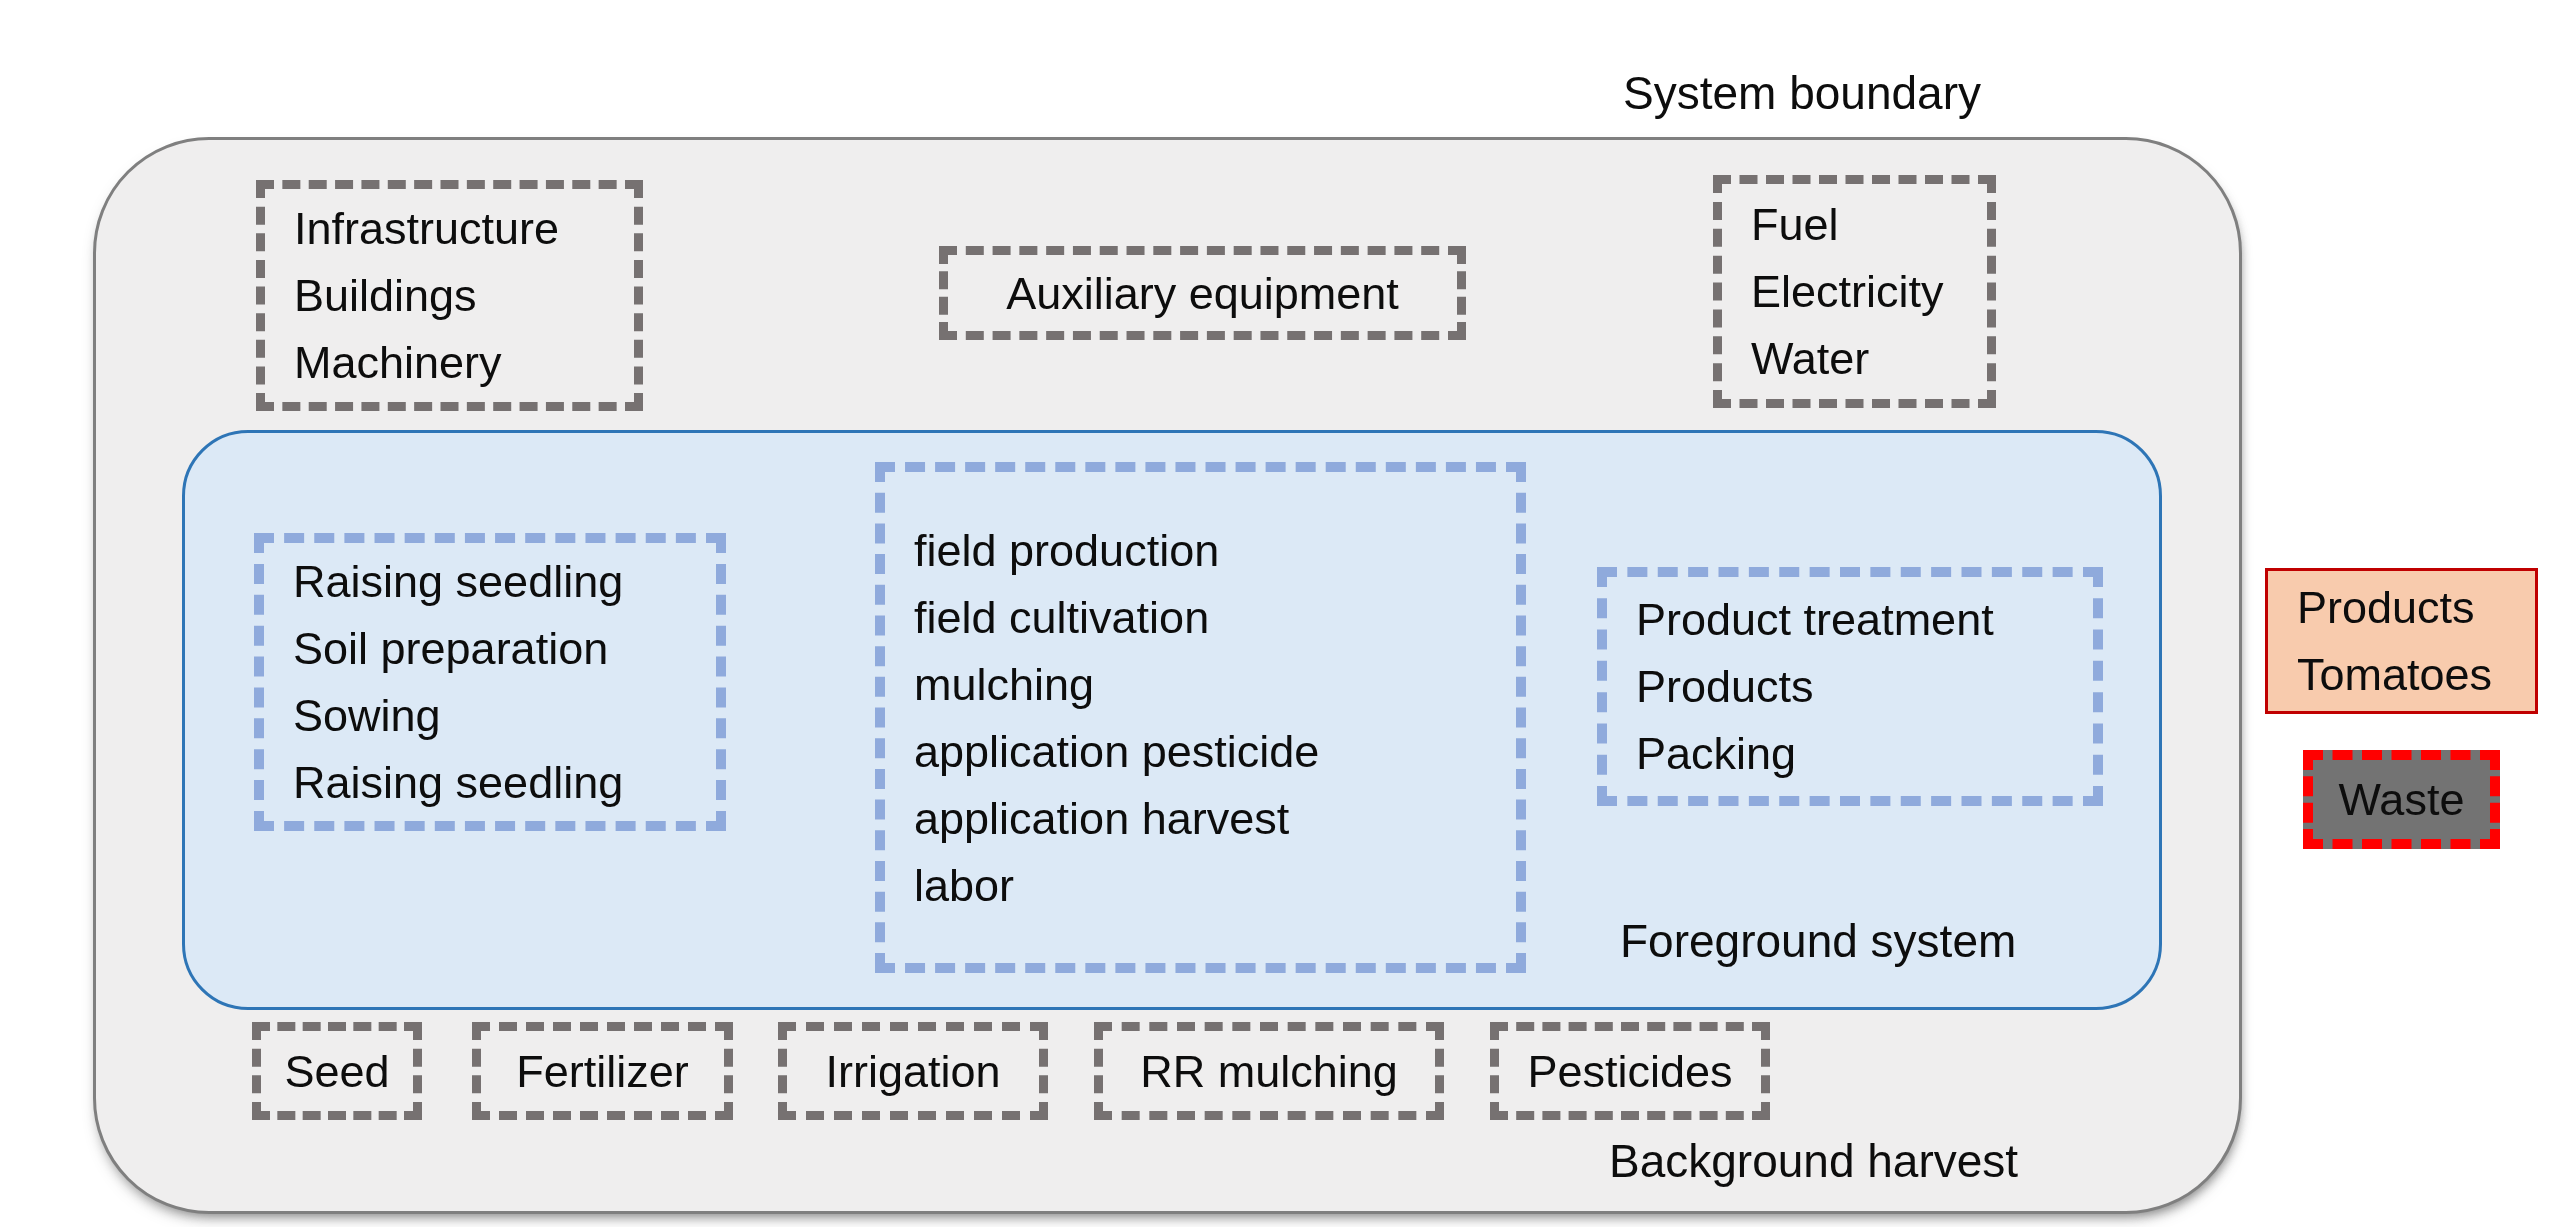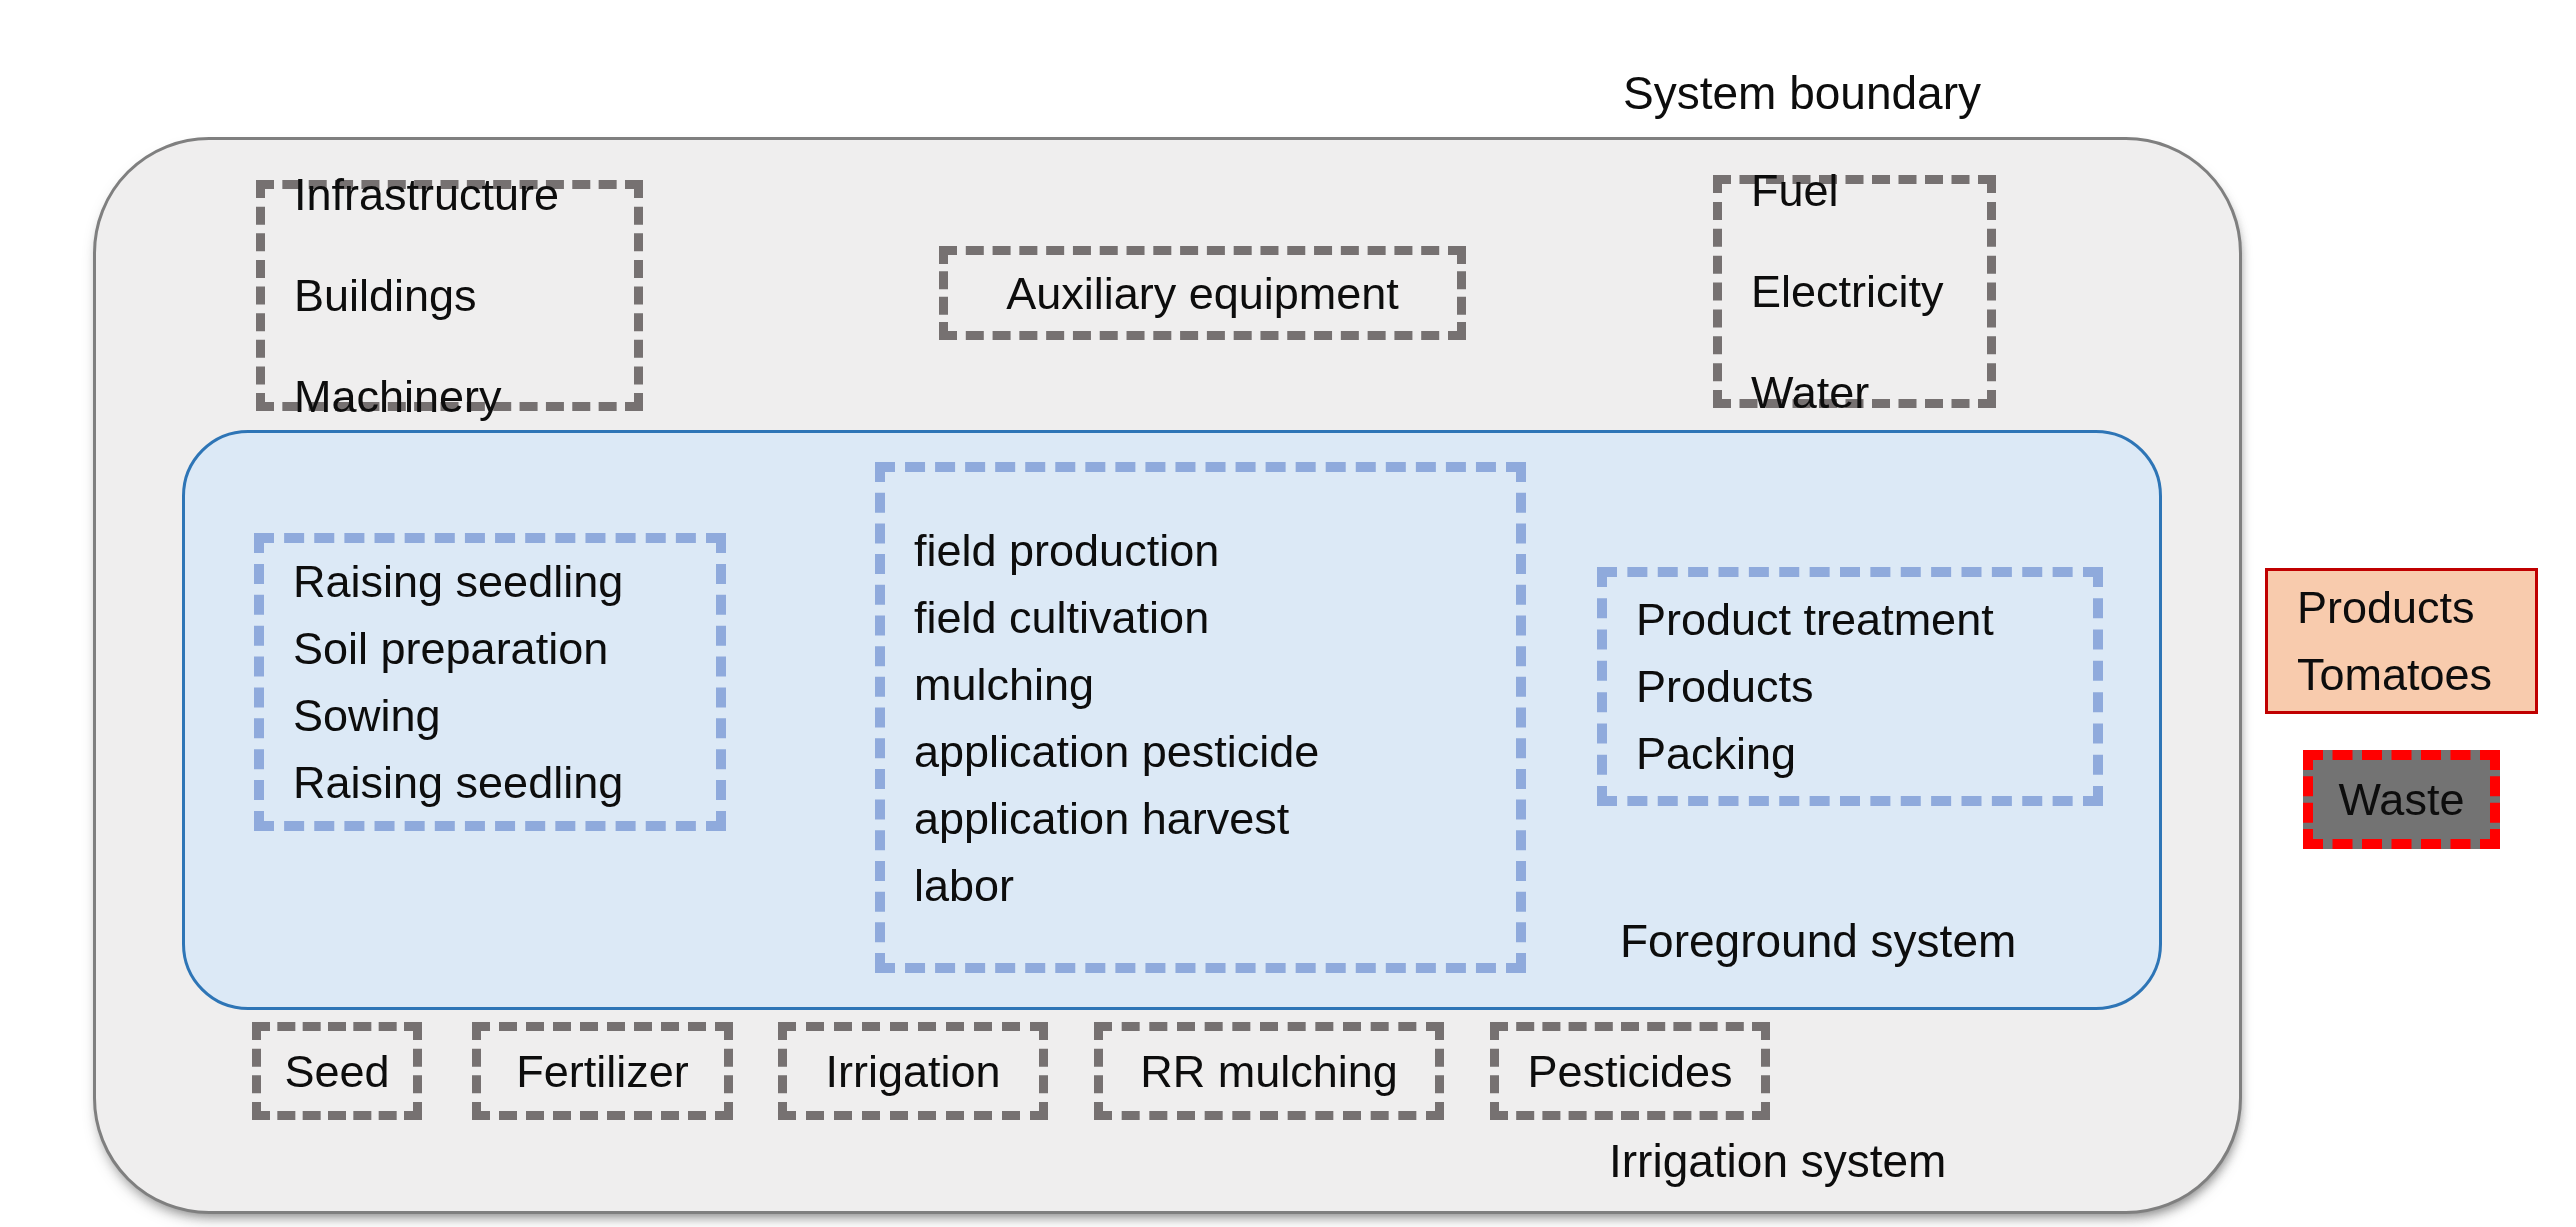--- a/index.html
+++ b/index.html
@@ -52,21 +52,21 @@
     display: flex;
     flex-direction: column;
     justify-content: center;
     font-size: 45px;
     line-height: 67px;
     white-space: nowrap;
   }
   .box.left-align { align-items: flex-start; padding-left: 29px; padding-right: 15.5px; }
   .box.center-align { align-items: center; text-align: center; }
 
-  .gray-dashed { border: 9.3px dashed var(--gray-dash, #767171); background: transparent; gap: 34px; }
+  .gray-dashed { border: 9.3px dashed var(--gray-dash, #767171); background: transparent; }
   .blue-dashed { border: 10px dashed var(--blue-dash, #8faadc); background: transparent; }
 
   
   #infrastructure { left: 256px;  top: 140px; width: 387px; height: 231px; }
   #auxiliary      { left: 939px; top: 206px; width: 527px; height: 94px; }
   #energy         { left: 1713px; top: 135px; width: 283px; height: 233px; }
 
   
   #nursery        { left: 254px;  top: 493px; width: 472px; height: 298px; }
   #field          { left: 875px; top: 422px; width: 651px; height: 511px; }
@@ -151,21 +151,21 @@
   <div class="abs box center-align gray-dashed" id="irrigation">
     <div>Irrigation</div>
   </div>
   <div class="abs box center-align gray-dashed" id="rrmulching">
     <div>RR mulching</div>
   </div>
   <div class="abs box center-align gray-dashed" id="pesticides">
     <div>Pesticides</div>
   </div>
 
-  <div class="abs seclabel" id="background-label">Irrigation system</div>
+  <div class="abs seclabel" id="background-label">Background harvest</div>
 
   <div class="abs box left-align" id="products">
     <div>Products</div>
     <div>Tomatoes</div>
   </div>
 
   <div class="abs box center-align" id="waste">
     <div>Waste</div>
   </div>
 

